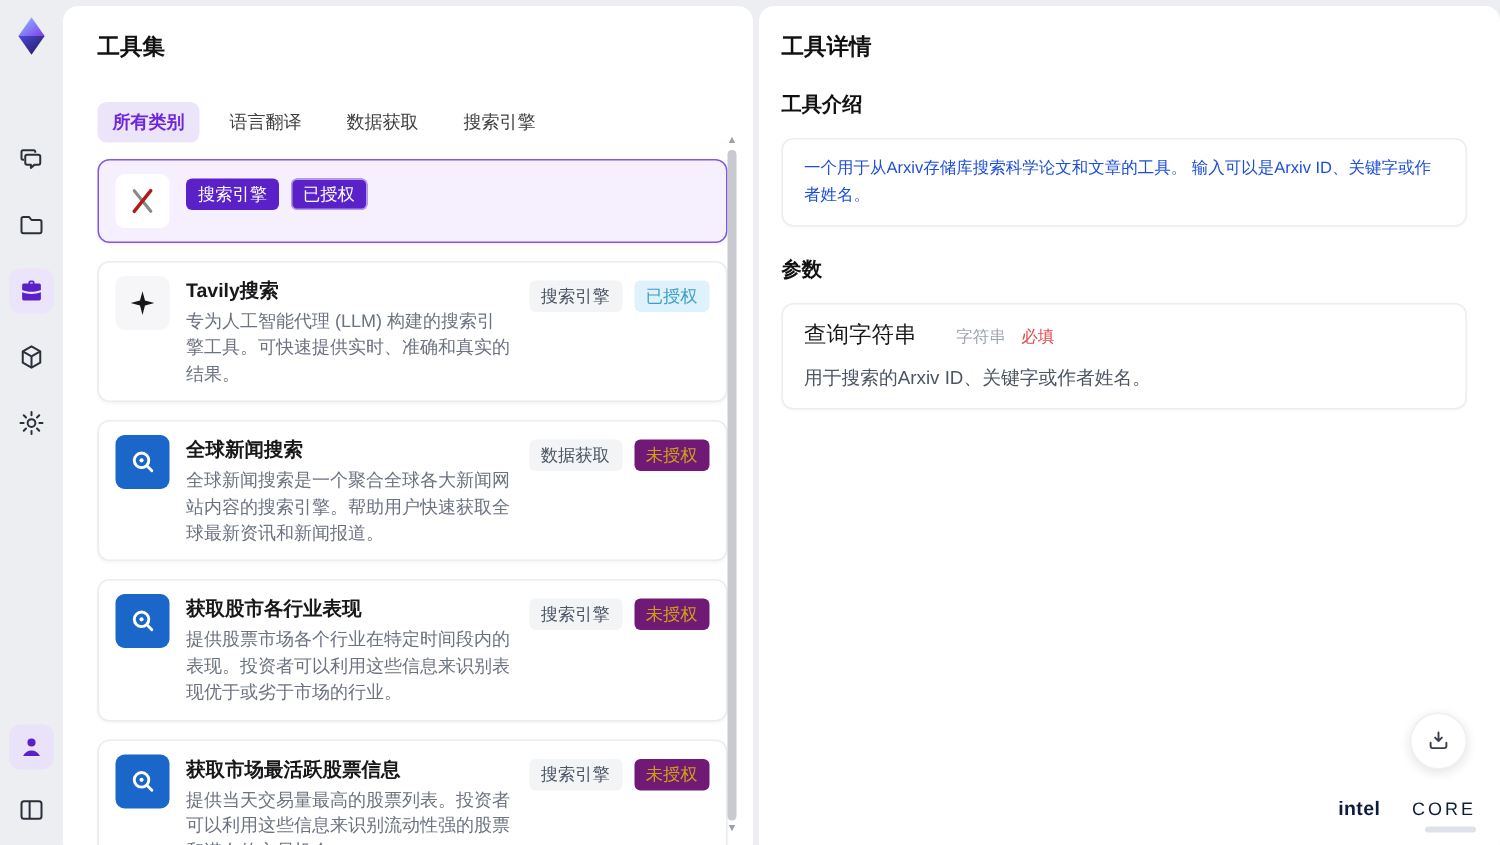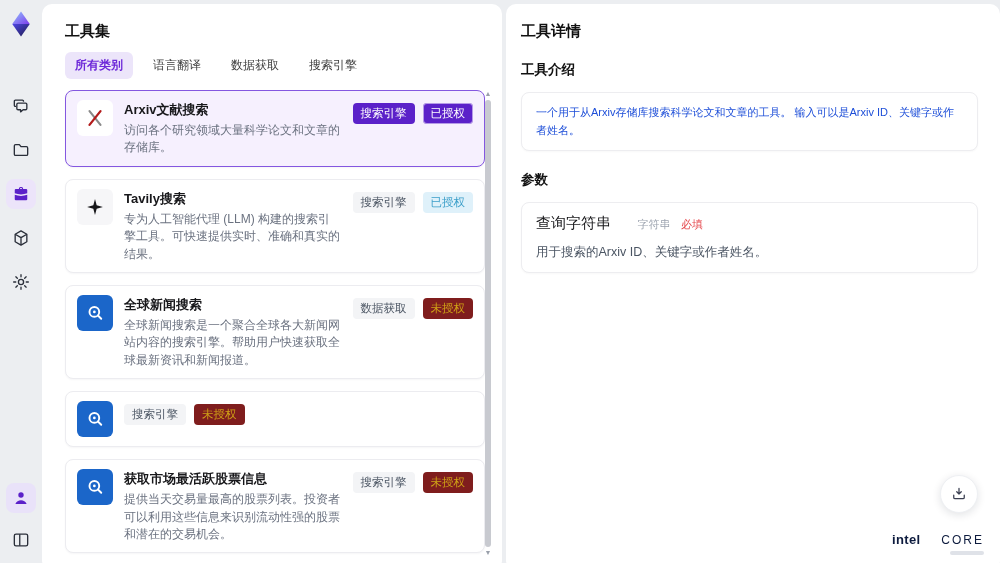--- a/index.html
+++ b/index.html
@@ -20,21 +20,21 @@
   .nav-item.user { background:#e9e2f9; }
 
   
   .panel { position:absolute; top:4px; bottom:-8px; background:#fff; border-radius:10px; }
   .left-panel  { left:42px;  width:460px; padding:18px 14px 0 23px; }
   .right-panel { left:506px; width:494px; padding:18px 22px 0 15px; }
 
   .page-title { font-size:15px; font-weight:700; color:#111; }
 
   
-  .tabs { display:flex; gap:10px; margin-top:11px; }
+  .tabs { display:flex; gap:10px; margin-top:27px; }
   .tab { font-size:12px; color:#404040; padding:5px 10px; border-radius:6px; cursor:pointer; white-space:nowrap; }
   .tab.active { background:#ece5fa; color:#6d28d9; font-weight:600; }
 
   
   .cards { margin-top:11px; display:flex; flex-direction:column; gap:12px; width:420px; }
   .card { display:flex; gap:11px; background:#fff; border:1px solid #ececf0;
     border-radius:8px; padding:9px 11px; cursor:pointer;
     box-shadow:0 1px 2px rgba(16,24,40,.04); }
   .card.selected { background:#f6f0fe; border:1.5px solid #8457e0; }
   .card-icon { flex:0 0 36px; width:36px; height:36px; border-radius:6px;
@@ -43,21 +43,21 @@
   .card-icon.blue  { background:#1b66c9; }
   .card-body { flex:1; min-width:0; }
   .card-title { font-size:13px; font-weight:700; color:#18181b; margin-top:1px; }
   .card-desc  { font-size:12px; color:#6b7280; line-height:1.45; margin-top:3px; }
   .card-tags { display:flex; gap:8px; align-items:flex-start; padding-top:3px; }
   .badge { font-size:11.5px; padding:3px 8px; border-radius:4px; white-space:nowrap; }
   .badge.solid-purple { background:#5b21c9; color:#fff; }
   .badge.solid-purple.outlined { box-shadow:0 0 0 1px rgba(255,255,255,.55) inset; }
   .badge.cat-gray    { background:#f3f4f6; color:#4b5563; }
   .badge.auth-blue   { background:#dff1fa; color:#3c9fc9; }
-  .badge.auth-yellow { background:#7f1d1d; color:#cfa116; }
+  .badge.auth-yellow { background:#701a75; color:#cfa116; }
 
   
   .list-scrollbar { position:absolute; right:10px; top:86px; bottom:14px; width:8px;
     display:flex; flex-direction:column; align-items:center; }
   .sb-arrow { font-size:7px; color:#9aa0ab; line-height:8px; }
   .sb-thumb { flex:1; width:6px; background:#c8cad0; border-radius:3px; margin:2px 0; }
 
   
   .section-h { font-size:13.5px; font-weight:700; color:#111; margin-top:20px; }
   .info-box { margin-top:13px; border:1px solid #ededf0; border-radius:8px;
@@ -175,24 +175,20 @@
 
   <div class="cards">
 
     <div class="card selected">
       <div class="card-icon white">
         <svg viewBox="0 0 24 24" width="22" height="22">
           <path d="M6 4.5l12 15" stroke="#8a8a8a" stroke-width="2.3" stroke-linecap="round"></path>
           <path d="M18 4.5l-12 15" stroke="#b31b1b" stroke-width="2.5" stroke-linecap="round"></path>
         </svg>
       </div>
-      <div class="card-body">
-        <div class="card-title">Arxiv文献搜索</div>
-        <div class="card-desc">访问各个研究领域大量科学论文和文章的存储库。</div>
-      </div>
       <div class="card-tags">
         <span class="badge solid-purple">搜索引擎</span>
         <span class="badge solid-purple outlined">已授权</span>
       </div>
     </div>
 
     <div class="card">
       <div class="card-icon">
         <svg viewBox="0 0 24 24" width="20" height="20">
           <path d="M12 2.5 L14 10 L21.5 12 L14 14 L12 21.5 L10 14 L2.5 12 L10 10 Z" fill="#17171a"></path>
@@ -226,20 +222,24 @@
       </div>
     </div>
 
     <div class="card">
       <div class="card-icon blue">
         <svg viewBox="0 0 24 24" width="22" height="22">
           <circle cx="11.3" cy="10.8" r="5.3" stroke="#fff" stroke-width="2.1" fill="none"></circle>
           <path d="M15.2 14.7l3.6 3.6" stroke="#fff" stroke-width="2.1" stroke-linecap="round"></path>
           <circle cx="11.3" cy="10.8" r="1.5" fill="#fff"></circle>
         </svg>
+      </div>
+      <div class="card-body">
+        <div class="card-title">获取股市各行业表现</div>
+        <div class="card-desc">提供股票市场各个行业在特定时间段内的表现。投资者可以利用这些信息来识别表现优于或劣于市场的行业。</div>
       </div>
       <div class="card-tags">
         <span class="badge cat-gray">搜索引擎</span>
         <span class="badge auth-yellow">未授权</span>
       </div>
     </div>
 
     <div class="card">
       <div class="card-icon blue">
         <svg viewBox="0 0 24 24" width="22" height="22">

